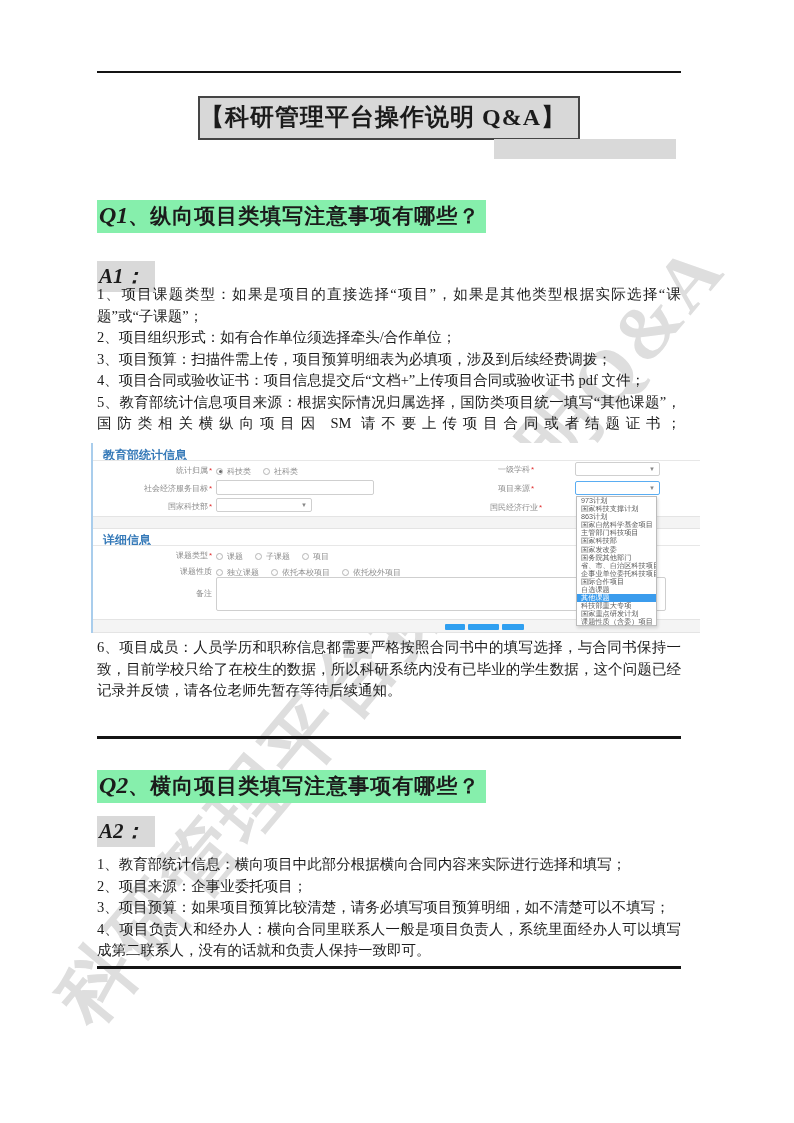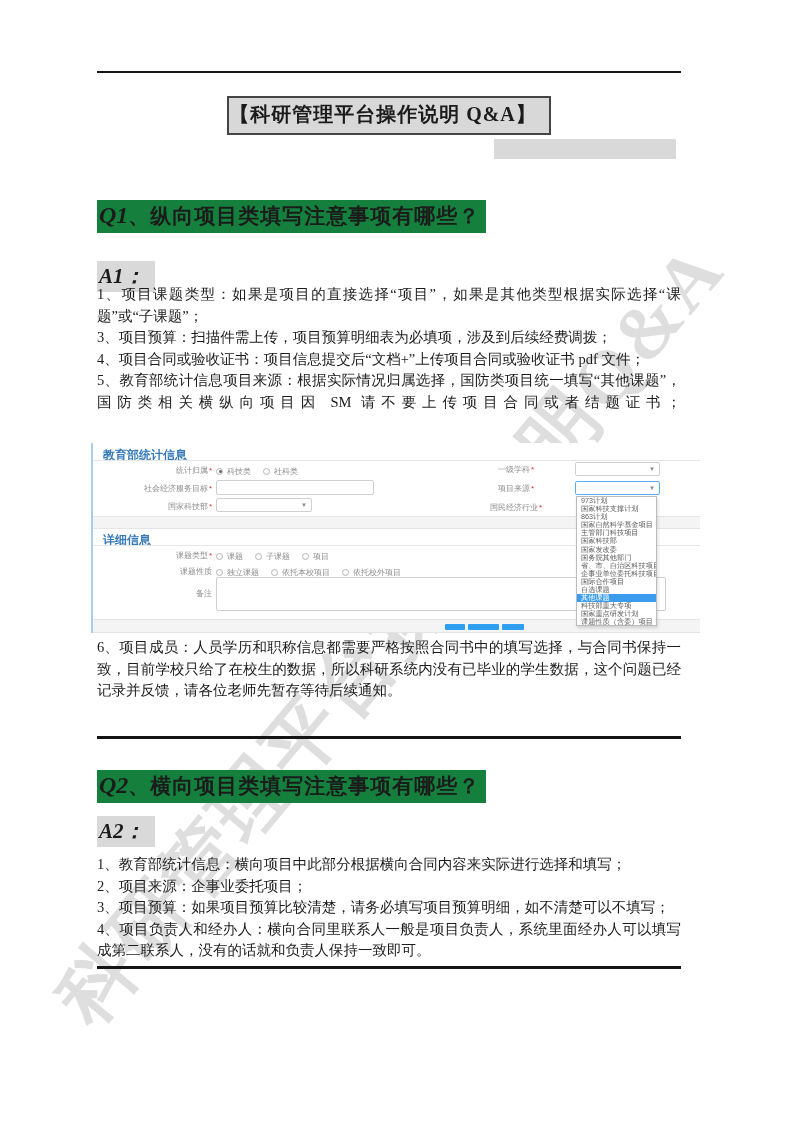--- a/index.html
+++ b/index.html
@@ -20,26 +20,26 @@
   
   .top-rule { position:absolute; left:97px; top:71px; width:584px; border-top:2px solid #141414; z-index:1; }
   .double-rule { position:absolute; left:97px; width:584px; height:3px;
     border-top:2px solid #141414; border-bottom:1px solid #141414; z-index:1; }
   #rule1 { top:736px; }
   #rule2 { top:966px; }
   
   .title-wrap { position:absolute; left:97px; top:96px; width:584px; text-align:center; z-index:1; }
   .title-box {
     display:inline-block; border:2px solid #454545; background:#d8d8d8;
-    padding:3px 12px 5px 0; font-size:20px; font-weight:600; letter-spacing:1px;
+    padding:3px 12px 5px 0; font-size:24px; font-weight:600; letter-spacing:1px;
   }
   .side-blank { position:absolute; left:494px; top:139px; width:182px; height:20px; background:#d9d9d9; z-index:1; }
   
   .q-heading { position:absolute; left:97px; z-index:1; }
-  .q-heading .hl { background:#15803d; padding:2px 6px 3px 2px; display:inline-block; }
+  .q-heading .hl { background:#86efac; padding:2px 6px 3px 2px; display:inline-block; }
   .q-label { font-size:24px; font-weight:bold; font-style:italic; }
   .q-text  { font-size:21px; font-weight:bold; font-family:"Liberation Sans","DejaVu Sans",sans-serif; letter-spacing:1px; }
   .a-heading { position:absolute; left:97px; z-index:1; }
   .a-heading .hl { background:#d9d9d9; padding:1px 10px 2px 2px; display:inline-block;
     font-size:21px; font-weight:bold; font-style:italic; }
   #q1 { top:200px; } #a1 { top:261px; }
   #q2 { top:770px; } #a2 { top:816px; }
   
   .points { position:absolute; left:97px; width:584px; z-index:1; }
   #points1 { top:284px; } #point6 { top:637px; } #points2 { top:854px; }
@@ -95,20 +95,21 @@
 
   <div class="q-heading" id="q1">
     <span class="hl"><span class="q-label">Q1</span><span class="q-text">、纵向项目类填写注意事项有哪些？</span></span>
   </div>
   <div class="a-heading" id="a1">
     <span class="hl">A1：</span>
   </div>
 
   <div class="points" id="points1">
     <p>1、项目课题类型：如果是项目的直接选择“项目”，如果是其他类型根据实际选择“课题”或“子课题”；</p>
+    <p>2、项目组织形式：如有合作单位须选择牵头/合作单位；</p>
     <p>3、项目预算：扫描件需上传，项目预算明细表为必填项，涉及到后续经费调拨；</p>
     <p>4、项目合同或验收证书：项目信息提交后“文档+”上传项目合同或验收证书 pdf 文件；</p>
     <p class="p-last-justify">5、教育部统计信息项目来源：根据实际情况归属选择，国防类项目统一填写“其他课题”，国防类相关横纵向项目因 SM 请不要上传项目合同或者结题证书；</p>
   </div>
 
   <div class="form-shot">
 
     <div class="abs f-header" style="left:10px; top:4px;">教育部统计信息</div>
     <div class="abs f-div" style="top:17px;"></div>
 

